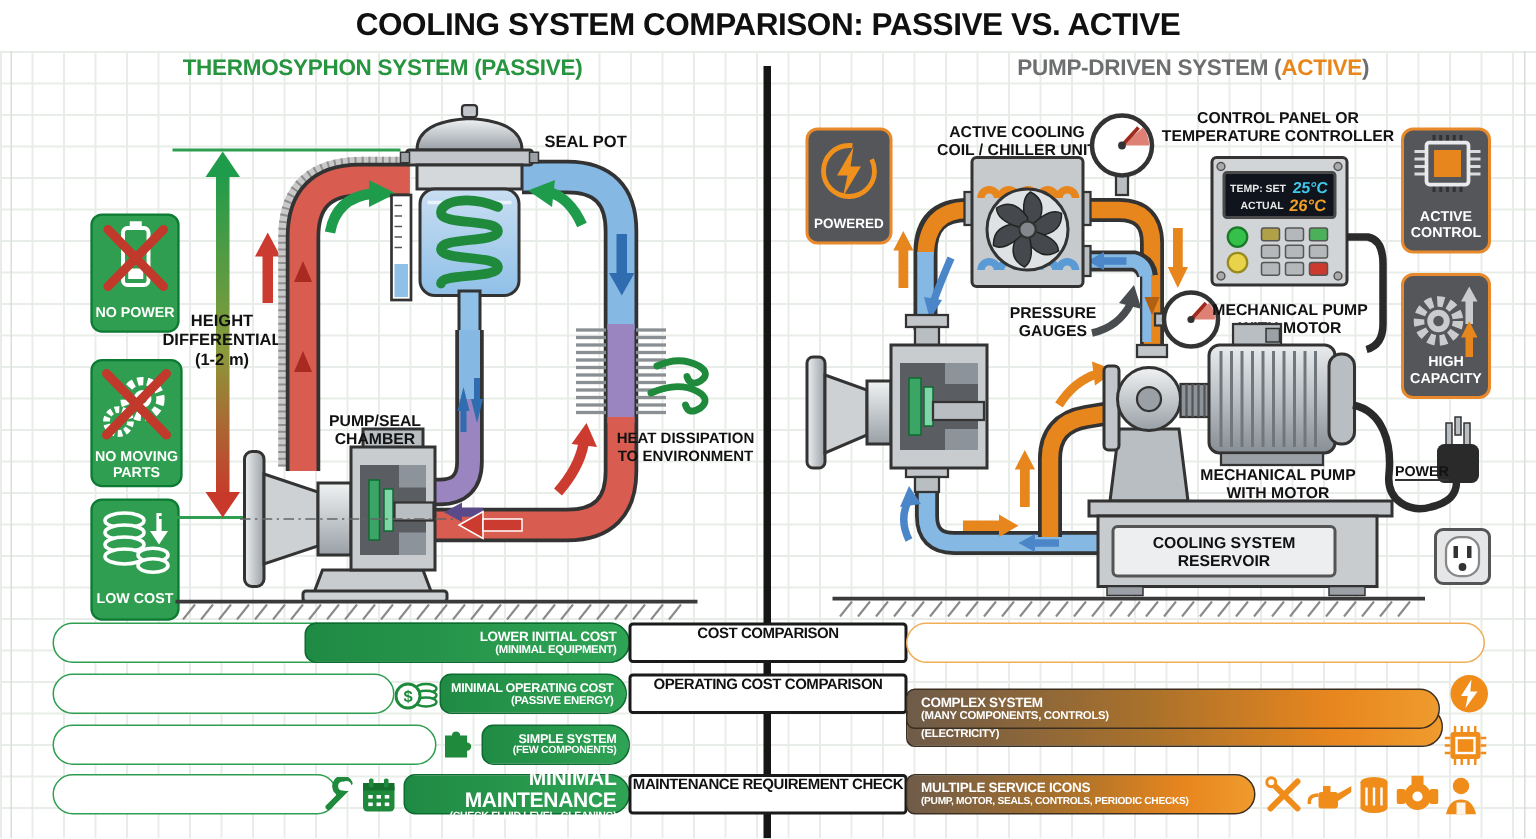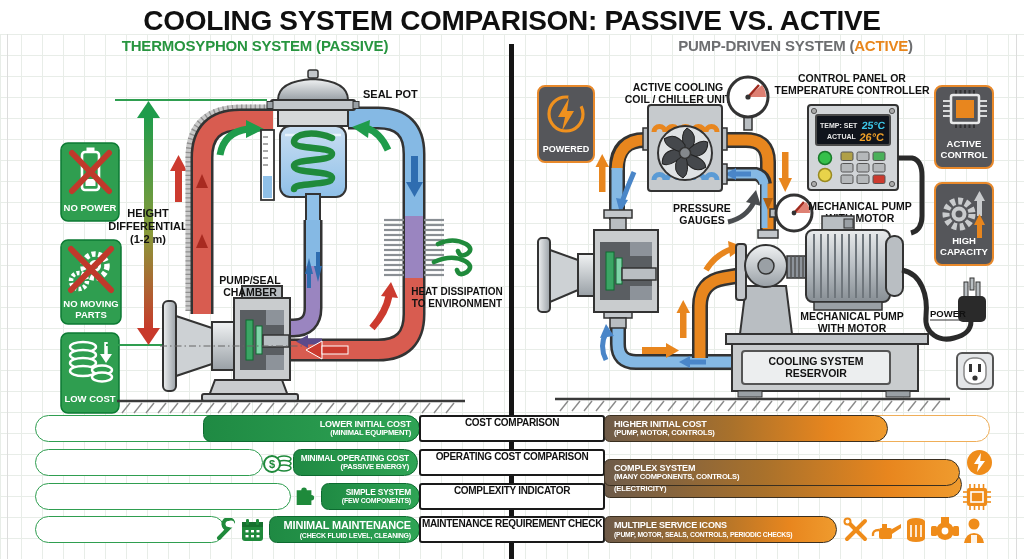--- a/index.html
+++ b/index.html
@@ -2,21 +2,21 @@
 <html><head>
 <meta charset="utf-8">
 <style>
   html,body{margin:0;padding:0;background:#fff;}
   #stage{position:relative;width:1024px;height:559px;background:#fff;overflow:hidden;
          font-family:"Liberation Sans",sans-serif;-webkit-font-smoothing:antialiased;}
   .gridbg{position:absolute;left:0;top:34px;right:0;bottom:0;z-index:0;
     background-image:linear-gradient(#e8ede8 1px,transparent 1px),linear-gradient(90deg,#e8ede8 1px,transparent 1px);
     background-size:21px 21px;}
   .edge{position:absolute;top:34px;bottom:0;width:1px;background:#dcdcdc;z-index:0;}
-  .title{position:absolute;top:5px;left:0;width:100%;text-align:center;font-size:28px;font-weight:800;
+  .title{position:absolute;top:5px;left:0;width:100%;text-align:center;font-size:21px;font-weight:800;
          letter-spacing:-.3px;color:#101010;z-index:3;}
   .hdr{position:absolute;top:37px;height:20px;text-align:center;font-size:15px;font-weight:800;
        letter-spacing:-.2px;z-index:3;}
   .hdr-left{left:0;width:510px;color:#27953f;}
   .hdr-right{left:514px;width:505px;color:#6d6e70;margin-left:29px;}
   .hdr-right .act{color:#e8861c;}
   .divider{position:absolute;left:509px;top:44px;width:5px;height:515px;background:#151515;z-index:1;}
   svg text{font-family:"Liberation Sans",sans-serif;}
   
   .row-el{position:absolute;height:27px;box-sizing:border-box;z-index:2;}
@@ -624,24 +624,20 @@
 
   <div class="row-el cap cap-g" style="left:35px;top:415px;width:385px"></div>
   <div class="row-el bar bar-g" style="left:203px;top:415px;width:217px">
     <span class="l1">LOWER INITIAL COST</span>
     <span class="l2">(MINIMAL EQUIPMENT)</span>
   </div>
   <div class="row-el centerbox" style="top:415px">
       <span>COST COMPARISON</span>
     </div>
   <div class="row-el cap cap-o" style="left:604px;top:415px;width:386px"></div>
-  <div class="row-el bar bar-o" style="left:604px;top:415px;width:284px">
-    <span class="l1">HIGHER INITIAL COST</span>
-    <span class="l2">(PUMP, MOTOR, CONTROLS)</span>
-  </div>
 
   <div class="row-el cap cap-g" style="left:35px;top:449px;width:228px"></div>
   <svg class="ric" style="left:263px;top:449px;width:30px;height:27px" viewBox="0 0 30 27">
     <ellipse cx="21" cy="10" rx="7" ry="3" fill="#fff" stroke="#1f8a3b" stroke-width="1.6"></ellipse>
     <ellipse cx="21" cy="14.5" rx="7" ry="3" fill="#fff" stroke="#1f8a3b" stroke-width="1.6"></ellipse>
     <ellipse cx="21" cy="19" rx="7" ry="3" fill="#fff" stroke="#1f8a3b" stroke-width="1.6"></ellipse>
     <circle cx="9" cy="15" r="8" fill="#fff" stroke="#1f8a3b" stroke-width="2"></circle>
     <text x="9" y="19" text-anchor="middle" font-size="11" font-weight="800" fill="#1f8a3b">$</text>
   </svg>
   <div class="row-el bar bar-g" style="left:293px;top:449px;width:125px">
@@ -661,23 +657,20 @@
   </svg>
 
   <div class="row-el cap cap-g" style="left:35px;top:483px;width:256px"></div>
   <svg class="ric" style="left:293px;top:485px;width:24px;height:24px" viewBox="0 0 24 24">
     <path d="M4,8 h5 a3,3 0 1 1 6,0 h5 v5 a3,3 0 1 1 0,6 v5 h-16 z" transform="translate(0,-2) scale(0.92)" fill="#1f8a3b"></path>
   </svg>
   <div class="row-el bar bar-g" style="left:321px;top:483px;width:99px">
     <span class="l1" style="font-size:8.4px">SIMPLE SYSTEM</span>
     <span class="l2" style="font-size:7px">(FEW COMPONENTS)</span>
   </div>
-  <div class="row-el centerbox" style="top:483px">
-      <span>COMPLEXITY INDICATOR</span>
-    </div>
   <div class="row-el bar bar-o" style="left:604px;top:459px;width:356px">
     <span class="l1">COMPLEX SYSTEM</span>
     <span class="l2">(MANY COMPONENTS, CONTROLS)</span>
   </div>
   <svg class="ric" style="left:963px;top:484px;width:28px;height:26px" viewBox="0 0 28 26">
     <g stroke="#ef8c1a" stroke-width="1.6">
       <line x1="7" y1="0" x2="7" y2="4"></line>
         <line x1="11.5" y1="0" x2="11.5" y2="4"></line>
         <line x1="16" y1="0" x2="16" y2="4"></line>
         <line x1="20.5" y1="0" x2="20.5" y2="4"></line>
@@ -709,21 +702,21 @@
     <g fill="#fff">
         <rect x="5.5" y="12" width="3" height="2.4"></rect>
         <rect x="11" y="12" width="3" height="2.4"></rect>
         <rect x="16.5" y="12" width="3" height="2.4"></rect>
     <rect x="5.5" y="17" width="3" height="2.4"></rect>
         <rect x="11" y="17" width="3" height="2.4"></rect>
         <rect x="16.5" y="17" width="3" height="2.4"></rect>
       </g>
   </svg>
   <div class="row-el bar bar-g" style="left:269px;top:516px;width:151px">
-    <span class="l1" style="font-size:11px">MINIMAL MAINTENANCE</span>
+    <span class="l1" style="font-size:14px">MINIMAL MAINTENANCE</span>
     <span class="l2" style="font-size:7px">(CHECK FLUID LEVEL, CLEANING)</span>
   </div>
   <div class="row-el centerbox" style="top:516px">
       <span>MAINTENANCE REQUIREMENT CHECK</span>
     </div>
   <div class="row-el bar bar-o" style="left:604px;top:516px;width:233px">
     <span class="l1">MULTIPLE SERVICE ICONS</span>
     <span class="l2" style="font-size:6.8px">(PUMP, MOTOR, SEALS, CONTROLS, PERIODIC CHECKS)</span>
   </div>
   <svg class="ric" style="left:843px;top:517px;width:26px;height:26px" viewBox="0 0 26 26">

